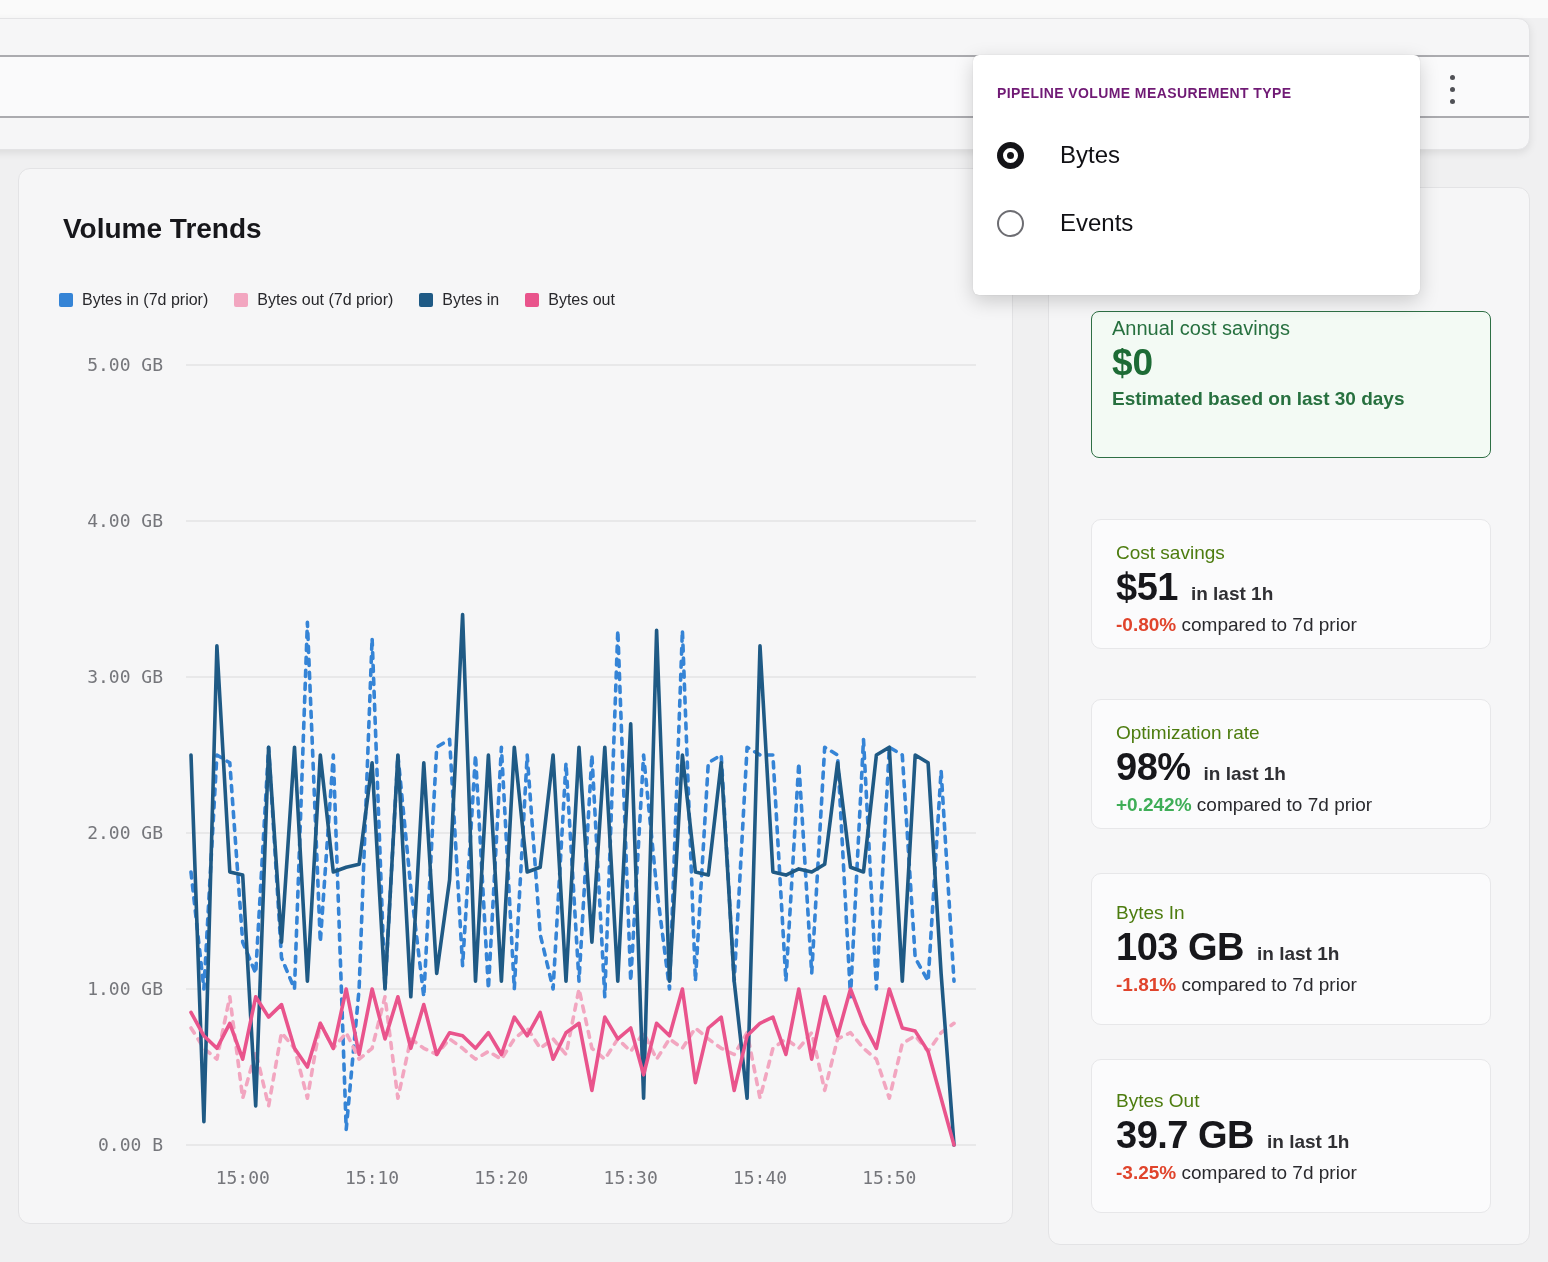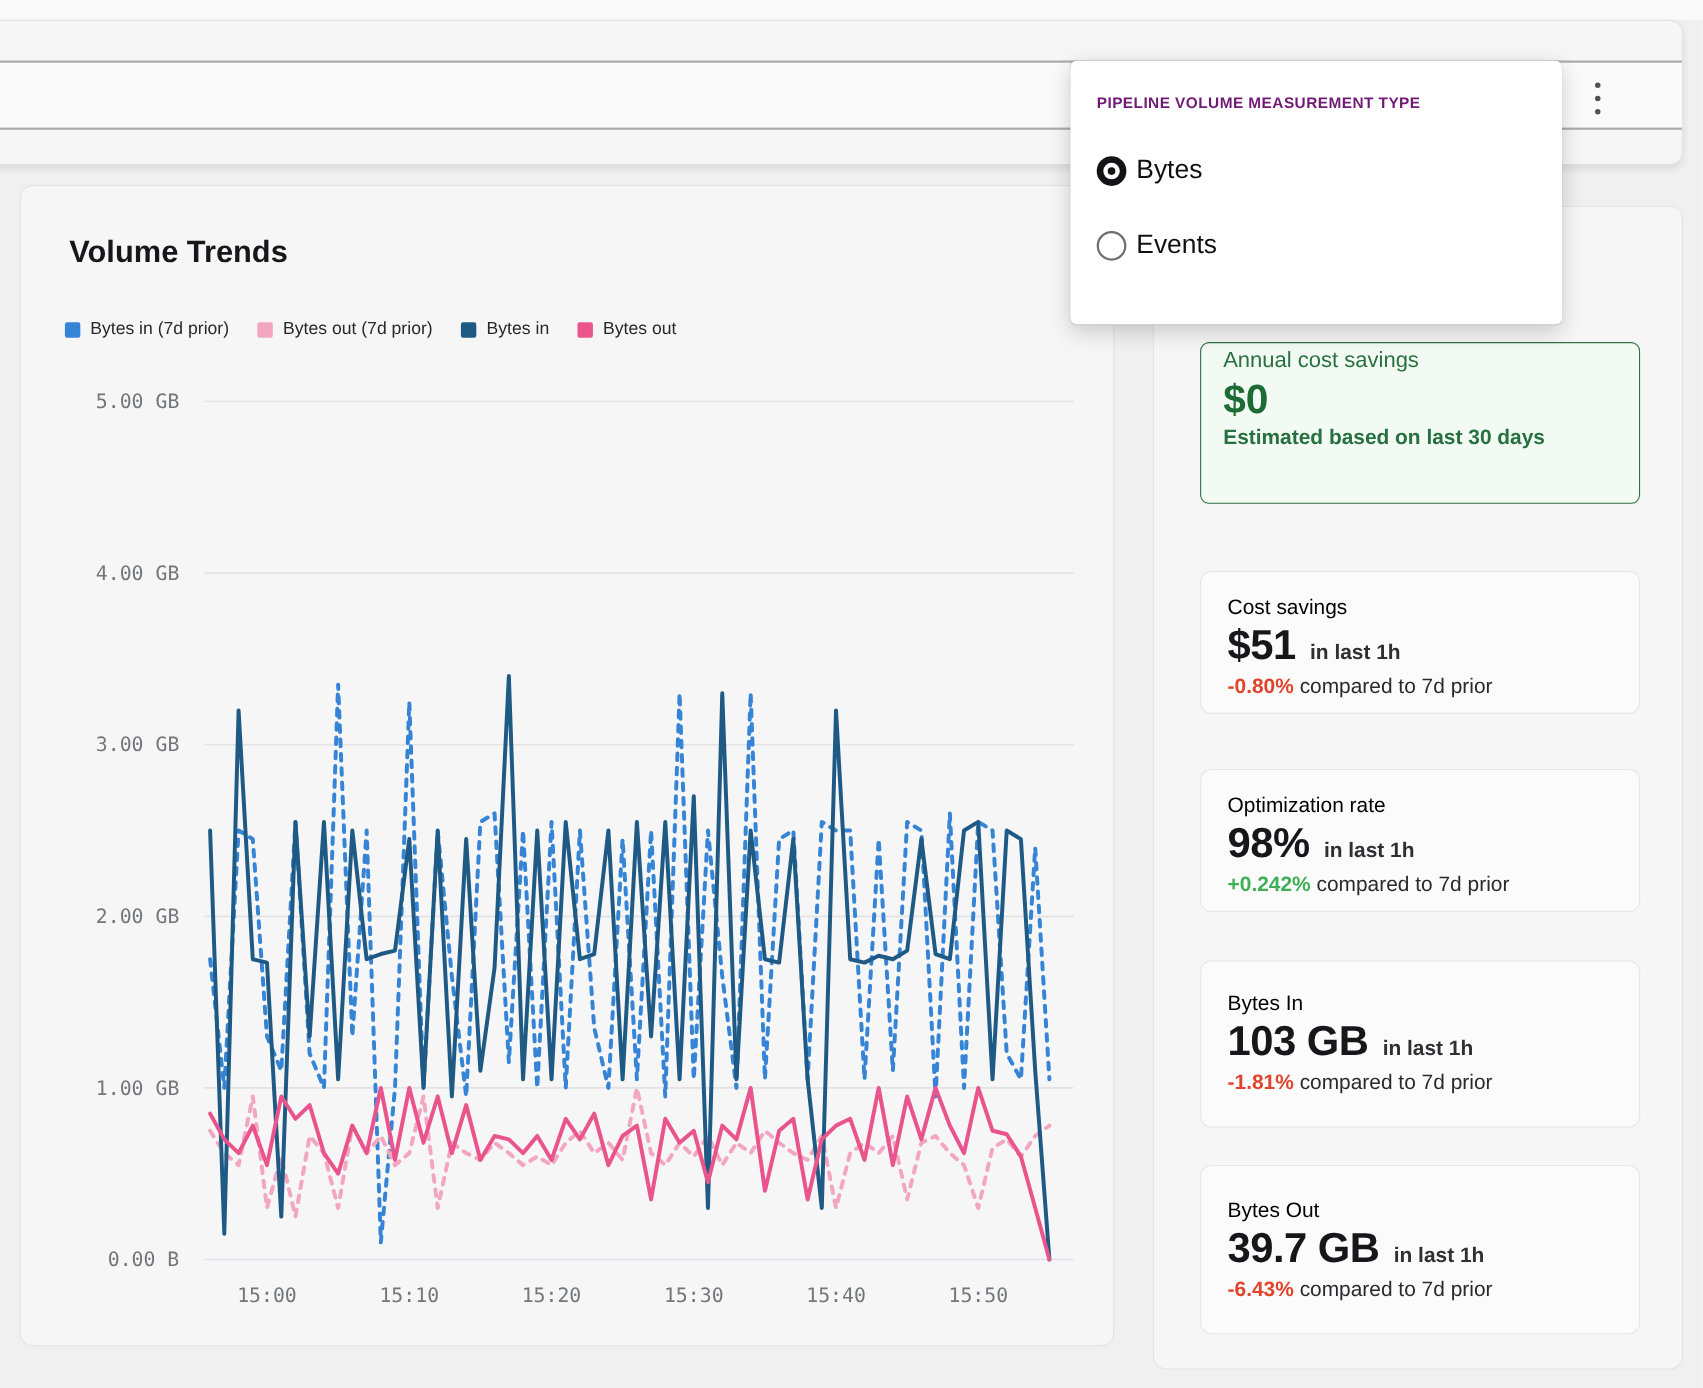--- a/index.html
+++ b/index.html
@@ -35,21 +35,21 @@
   .popover {
     position:absolute; left:973px; top:55px; width:447px; height:240px;
     background:#ffffff; border-radius:6px; z-index:20;
     box-shadow: 0 6px 20px rgba(0,0,0,0.18), 0 0 1px rgba(0,0,0,0.22);
     padding:30px 24px 0 24px;
   }
   .popover-title {
     font-size:14px; font-weight:700; color:#701a75; letter-spacing:0.4px;
     text-transform:uppercase;
   }
-  .radio-row { display:flex; align-items:center; gap:9px; margin-top:40px; cursor:pointer; }
+  .radio-row { display:flex; align-items:center; gap:36px; margin-top:40px; cursor:pointer; }
   .radio-row + .radio-row { margin-top:40px; }
   .radio-circle { width:27px; height:27px; border-radius:50%; flex:0 0 auto; position:relative;
     border:2px solid #6d6d72; background:#fff; }
   .radio-row.selected .radio-circle { border:none; background:#141418; }
   .radio-row.selected .radio-circle::after {
     content:""; position:absolute; inset:6px; border-radius:50%;
     border:4px solid #ffffff;
   }
   .radio-label { font-size:24px; color:#101014; }
 
@@ -82,21 +82,21 @@
 
   .stat-card {
     position:absolute; left:42px; width:400px;
     background:#fbfbfc; border:1px solid #e7e7e9; border-radius:10px;
     padding:22px 24px;
   }
   .stat-card.pos-0 { top:331px; height:130px; }
   .stat-card.pos-1 { top:511px; height:130px; }
   .stat-card.pos-2 { top:685px; height:152px; padding-top:28px; }
   .stat-card.pos-3 { top:871px; height:154px; padding-top:30px; }
-  .stat-label { font-size:19px; color:#000000; }
+  .stat-label { font-size:19px; color:#4d7c0f; }
   .stat-value-row { display:flex; align-items:baseline; gap:13px; margin-top:2px; }
   .stat-value { font-size:38px; font-weight:800; color:#17171b; letter-spacing:-0.5px; }
   .stat-period { font-size:19px; color:#303034;font-weight:bold; }
   .stat-delta-row { font-size:19px; color:#2a2a2e; margin-top:5px; }
   .stat-delta { font-weight:700; }
 </style>
 </head>
 <body>
 
 <div class="top-strip"></div>
@@ -202,16 +202,16 @@
     </div>
     <div class="stat-delta-row"><span class="stat-delta" style="color: rgb(224, 68, 44);">-1.81%</span><span> compared to 7d prior</span></div>
   </div>
 
   <div class="stat-card pos-3">
     <div class="stat-label">Bytes Out</div>
     <div class="stat-value-row">
       <span class="stat-value">39.7 GB</span>
       <span class="stat-period">in last 1h</span>
     </div>
-    <div class="stat-delta-row"><span class="stat-delta" style="color: rgb(224, 68, 44);">-6.43%</span><span> compared to 7d prior</span></div>
+    <div class="stat-delta-row"><span class="stat-delta" style="color: rgb(224, 68, 44);">-3.25%</span><span> compared to 7d prior</span></div>
   </div>
 
 </div>
 
 </body></html>

